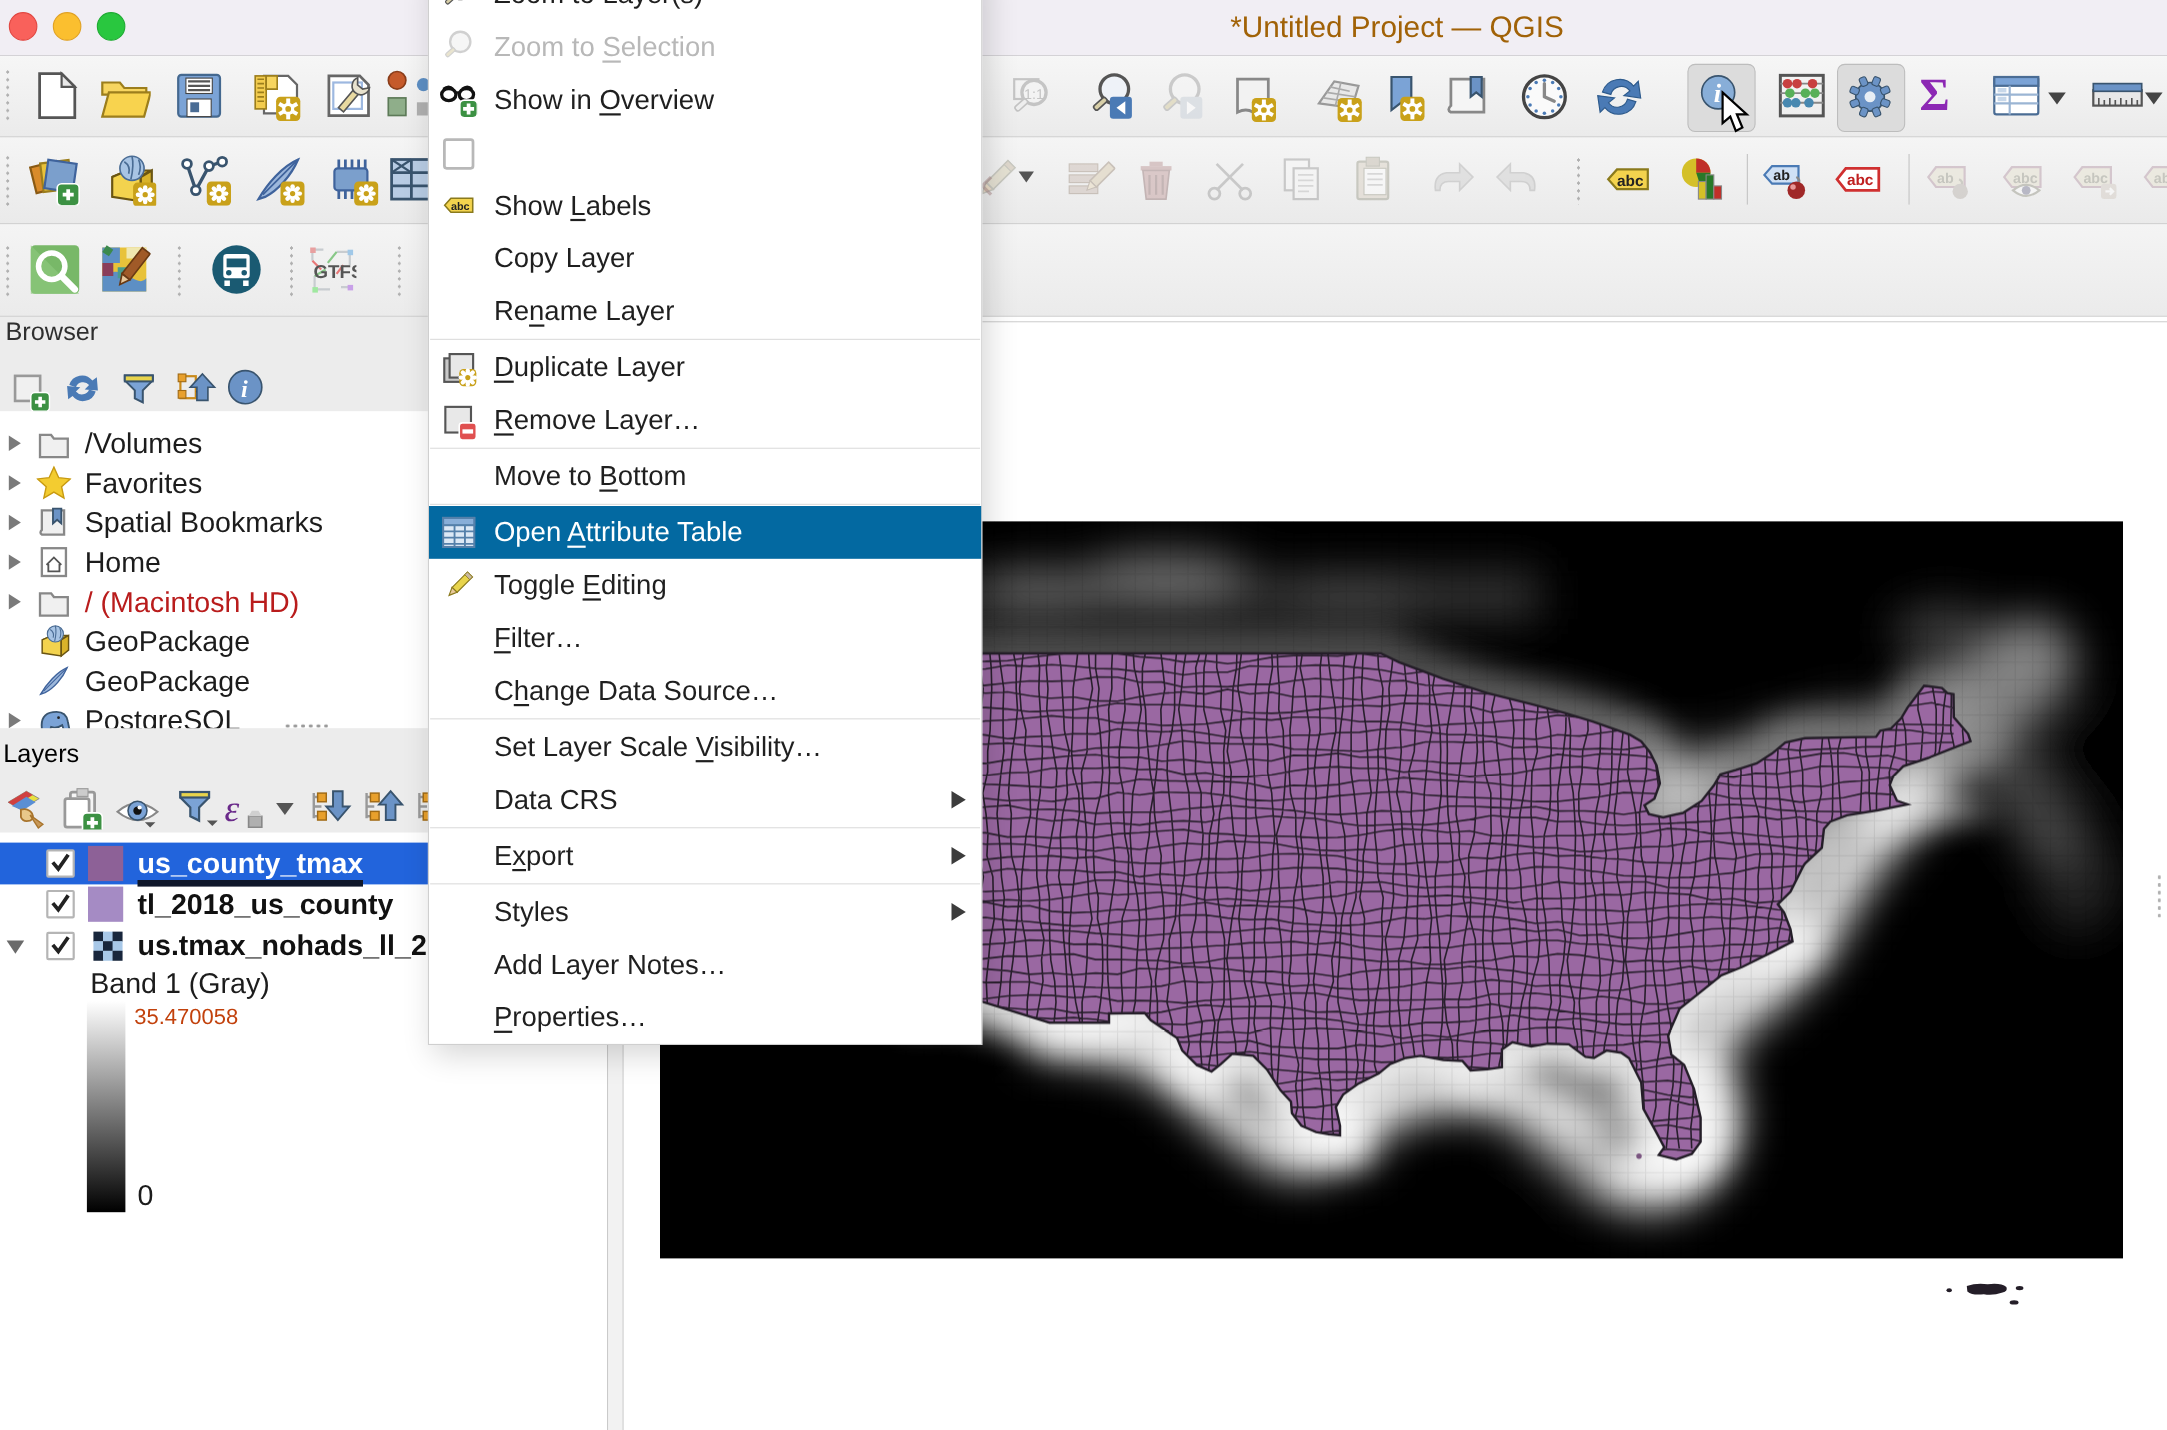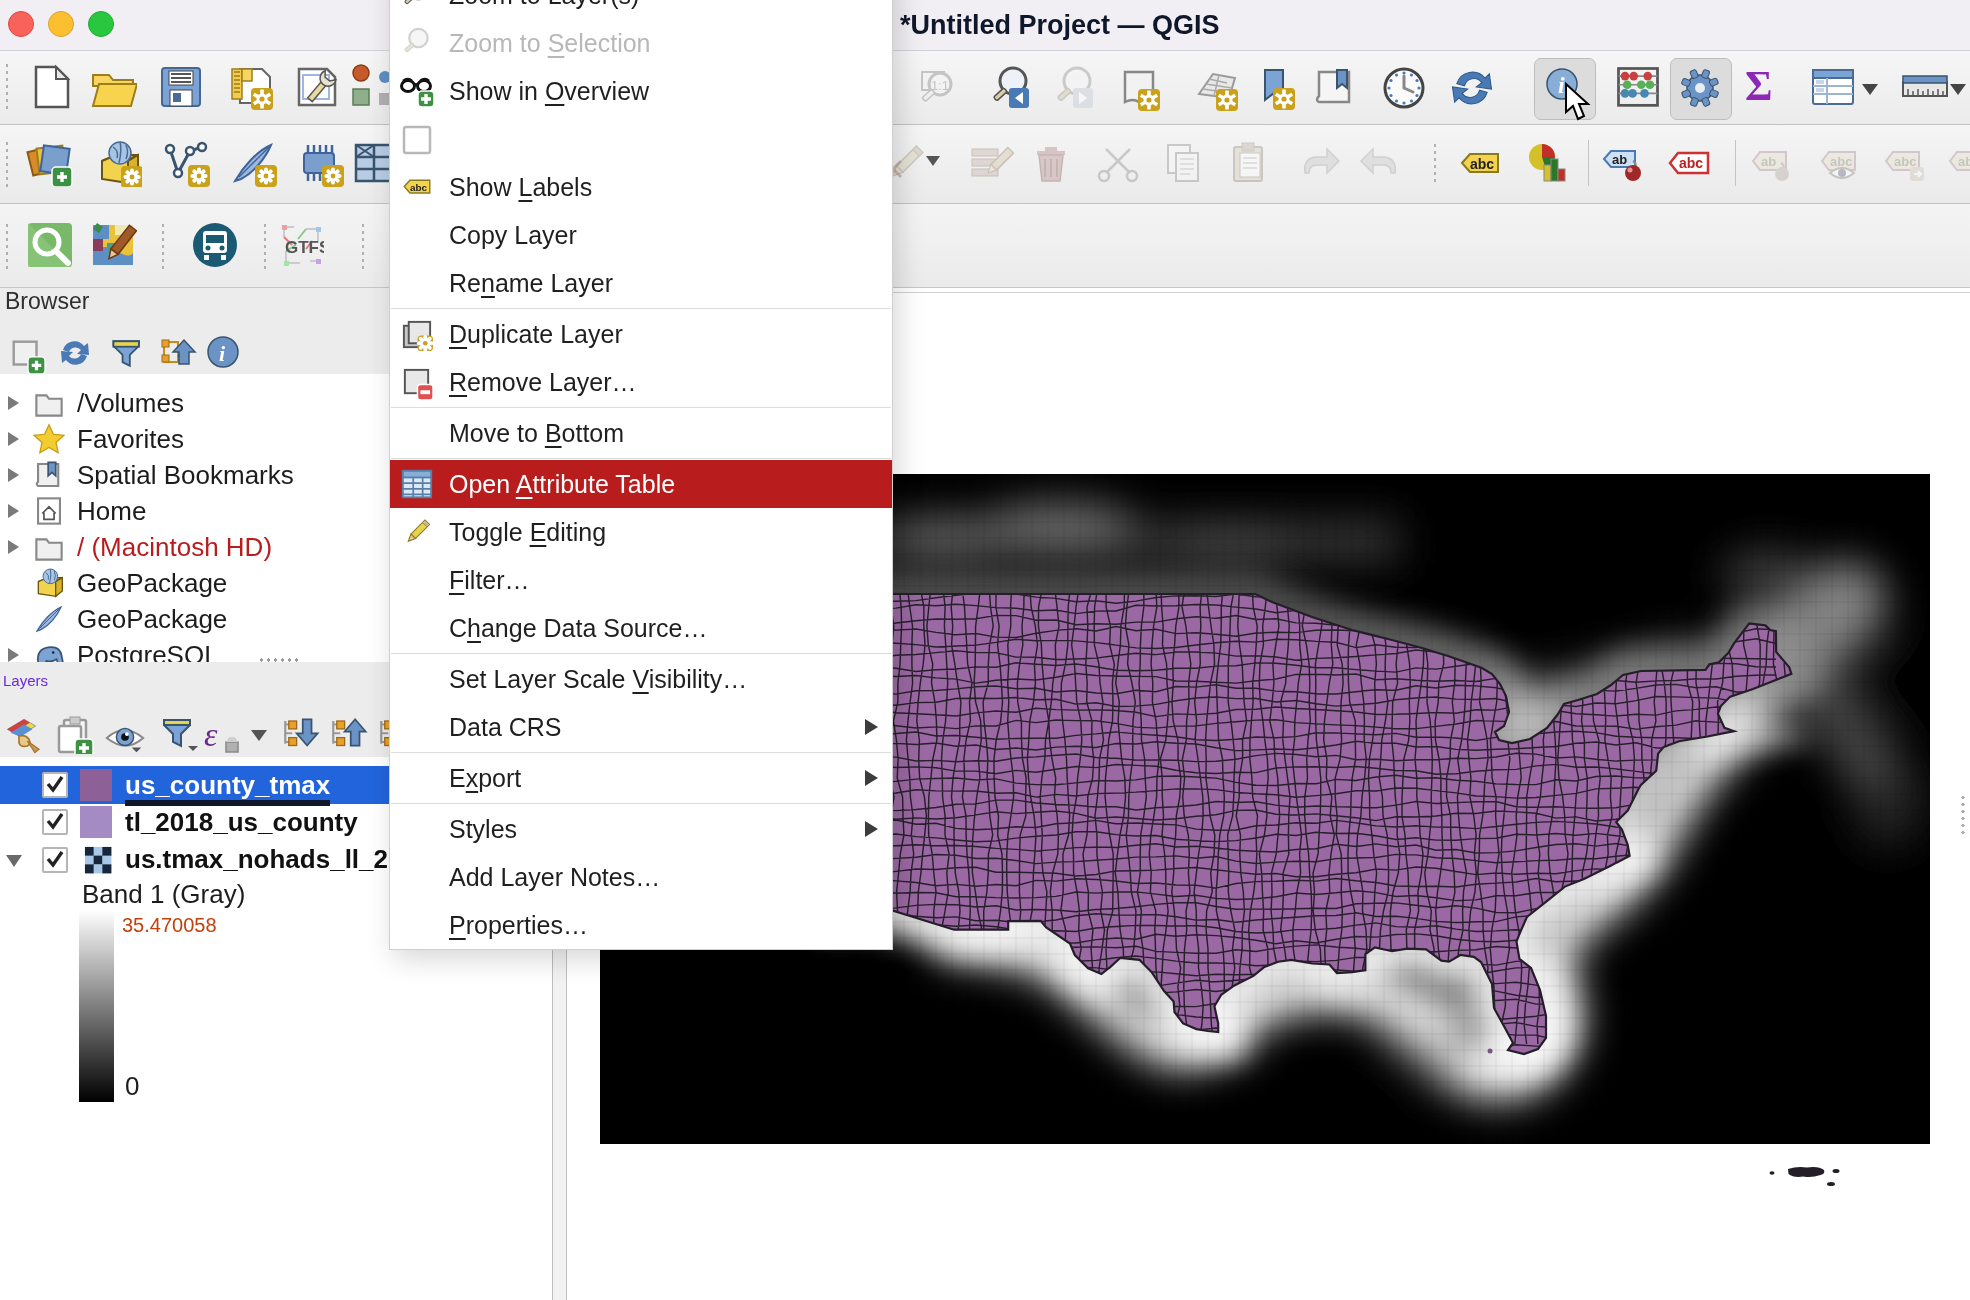--- a/index.html
+++ b/index.html
@@ -1,38 +1,38 @@
 <!DOCTYPE html>
 <html><head><meta charset="utf-8"><style>
 html,body{margin:0;padding:0}
 body{width:1970px;height:1300px;position:relative;font-family:"Liberation Sans",sans-serif;background:#fff;overflow:hidden}
 .abs{position:absolute}
 .hs{position:absolute;background:#c9c9c9;height:1px;left:0;width:1970px}
 .menu{position:absolute;left:389px;top:-30px;width:504px;background:#ffffff;border:1px solid #cfcfcf;box-shadow:5px 9px 26px rgba(0,0,0,0.16);box-sizing:border-box;z-index:50}
 .mi{position:relative;height:48px;line-height:48px;font-size:25px;color:#1f1f1f;white-space:nowrap}
 .mi .txt{position:absolute;left:59px;top:0}
 .mi.dis{color:#b8b8b8}
-.mi.hl{background:#b91c1c;color:#fff}
+.mi.hl{background:#0369a1;color:#fff}
 .msep{height:1px;background:#dcdcdc;margin:1px 1px}
 .arr{position:absolute;right:14px;top:16px;width:0;height:0;border-left:13px solid #3c3c3c;border-top:8px solid transparent;border-bottom:8px solid transparent}
 .tbtn{position:absolute;border-radius:7px;background:#dcdcdc;border:1px solid #bdbdbd}
 u{text-underline-offset:4px}
 </style></head><body>
 <div class="abs" style="left:0;top:0;width:1970px;height:50px;background:#f1eef4"></div>
 <div class="hs" style="top:50px;background:#d4d2d6"></div>
 <div class="abs" style="left:0;top:51px;width:1970px;height:73px;background:linear-gradient(#f6f6f6,#ebebeb)"></div>
 <div class="hs" style="top:124px;background:#c2c2c2"></div>
 <div class="abs" style="left:0;top:125px;width:1970px;height:78px;background:linear-gradient(#f5f5f5,#eaeaea)"></div>
 <div class="hs" style="top:203px;background:#c2c2c2"></div>
 <div class="abs" style="left:0;top:204px;width:1970px;height:83px;background:linear-gradient(#f4f4f4,#ebebeb)"></div>
 <div class="hs" style="top:287px;background:#c6c6c6"></div>
 <div class="abs" style="left:8px;top:11px;width:24px;height:24px;border-radius:50%;background:#f9615b;border:1px solid #e14640"></div>
 <div class="abs" style="left:48px;top:11px;width:24px;height:24px;border-radius:50%;background:#fbbf2f;border:1px solid #e0a123"></div>
 <div class="abs" style="left:88px;top:11px;width:24px;height:24px;border-radius:50%;background:#29c73f;border:1px solid #1eab32"></div>
-<div class="abs" style="left:900px;top:0;width:740px;height:50px;line-height:50px;font-size:27px;font-weight:bold;color:#0f172a">*Untitled Project — QGIS</div>
+<div class="abs" style="left:900px;top:0;width:740px;height:50px;line-height:50px;text-align:center;font-size:27px;font-weight:normal;color:#a16207">*Untitled Project — QGIS</div>
 <div class="abs" style="left:4px;top:62px;width:7px;height:50px;background-image:radial-gradient(circle,#b0b0b0 1.3px,transparent 1.5px);background-size:6px 7px"></div>
 <svg class="abs" style="left:26px;top:63px" width="48" height="48" viewBox="0 0 48 48">
     <path d="M10 4 h20 l12 12 v28 h-32z" fill="#fff" stroke="#555" stroke-width="2.5"></path>
     <path d="M30 4 l12 12 h-12z" fill="#e8e8e8" stroke="#555" stroke-width="2"></path>
   </svg>
 <svg class="abs" style="left:89px;top:63px" width="48" height="48" viewBox="0 0 48 48">
     <path d="M4 12 h16 l4 5 h20 v6 h-40z" fill="#f7d560" stroke="#9c7e1c" stroke-width="2"></path>
     <path d="M4 43 l6-22 h38 l-6 22z" fill="#f8d34e" stroke="#9c7e1c" stroke-width="2"></path>
   </svg>
 <svg class="abs" style="left:157px;top:63px" width="48" height="48" viewBox="0 0 48 48">
@@ -531,21 +531,21 @@
   </svg>
 <div class="abs" style="left:77px;top:601px;height:36px;line-height:36px;font-size:26px;color:#1c1c1c">GeoPackage</div>
 <div class="abs" style="left:8px;top:648px;width:0;height:0;border-left:11px solid #7a7a7a;border-top:7px solid transparent;border-bottom:7px solid transparent"></div>
 <svg class="abs" style="left:33px;top:639px" width="32" height="32" viewBox="0 0 38 38" style2="">
     <path d="M6 28 q-2 -16 12 -18 q14 -2 16 10 l2 10 h-6 l-2 -6 q-6 4 -12 2 l-2 6 h-6z" fill="#7ba3d6" stroke="#39546e" stroke-width="2"></path>
     <circle cx="24" cy="16" r="1.5" fill="#222"></circle>
   </svg>
 <div class="abs" style="left:77px;top:637px;height:36px;line-height:36px;font-size:26px;color:#1c1c1c">PostgreSQL</div>
 <div class="abs" style="left:258px;top:658px;width:40px;height:4px;background-image:radial-gradient(circle,#9a9a9a 1.5px,transparent 1.7px);background-size:7px 4px"></div>
 <div class="abs" style="left:0;top:662px;width:552px;height:95px;background:#ececec"></div>
-<div class="abs" style="left:3px;top:672px;width:300px;height:28px;font-size:15px;color:#6d28d9">Layers</div>
+<div class="abs" style="left:3px;top:672px;width:300px;height:28px;font-size:23px;color:#000000">Layers</div>
 <svg class="abs" style="left:4px;top:716px" width="40" height="40" viewBox="0 0 48 48">
     <path d="M4 16 l20 -12 14 8 -20 12z" fill="#e8e040" stroke="#888" stroke-width="1"></path>
     <path d="M4 16 l20 -12 7 4 -20 12z" fill="#d04040"></path>
     <path d="M8 20 l16 -10 10 6 -14 9z" fill="#5a8fd4"></path>
     <path d="M18 24 q8 -2 12 4 q3 6 -2 8 q-8 2 -10 -4z" fill="#e8c88a" stroke="#a8742c" stroke-width="2"></path>
     <path d="M28 30 l14 10 -5 4z" fill="#c89858" stroke="#a8742c" stroke-width="1.5"></path>
   </svg>
 <svg class="abs" style="left:54px;top:714px" width="40" height="40" viewBox="0 0 40 40">
     <rect x="10" y="6" width="22" height="30" rx="2" fill="#f5f5f5" stroke="#999" stroke-width="2.5"></rect>
     <rect x="16" y="3" width="10" height="7" fill="#ccc" stroke="#999"></rect>

